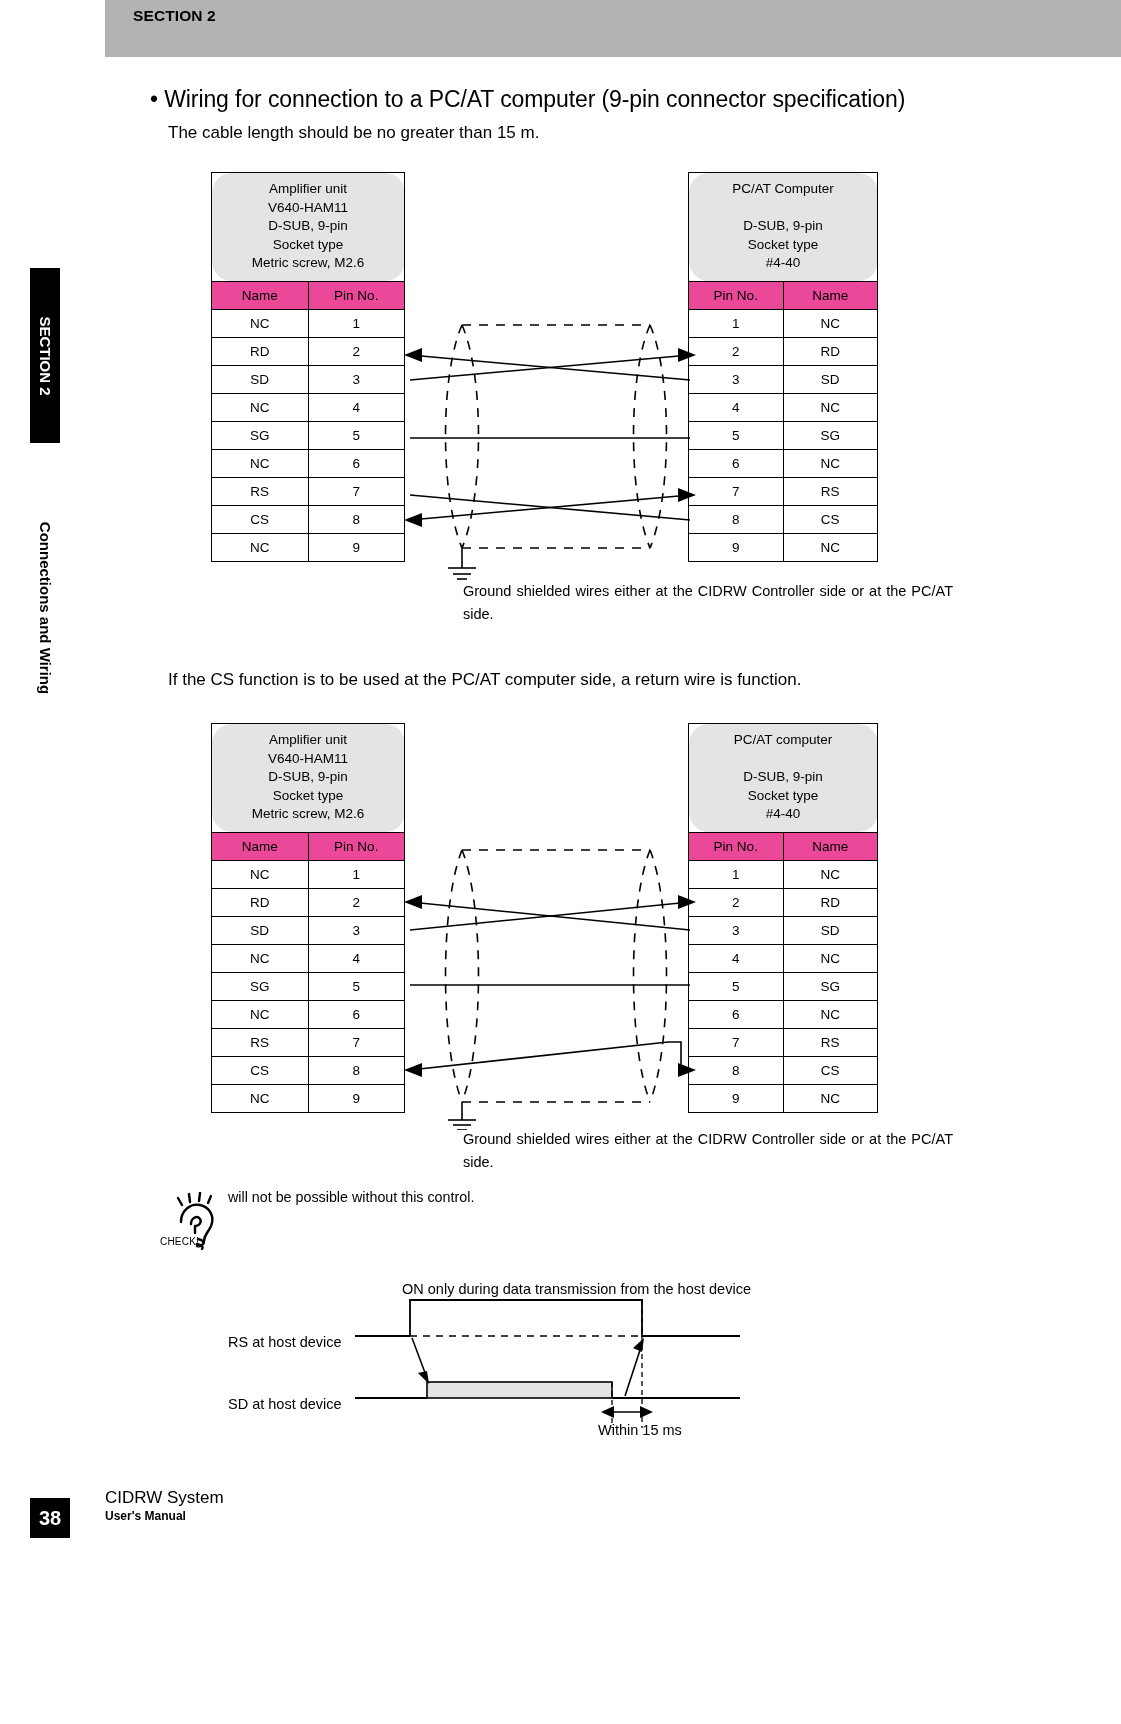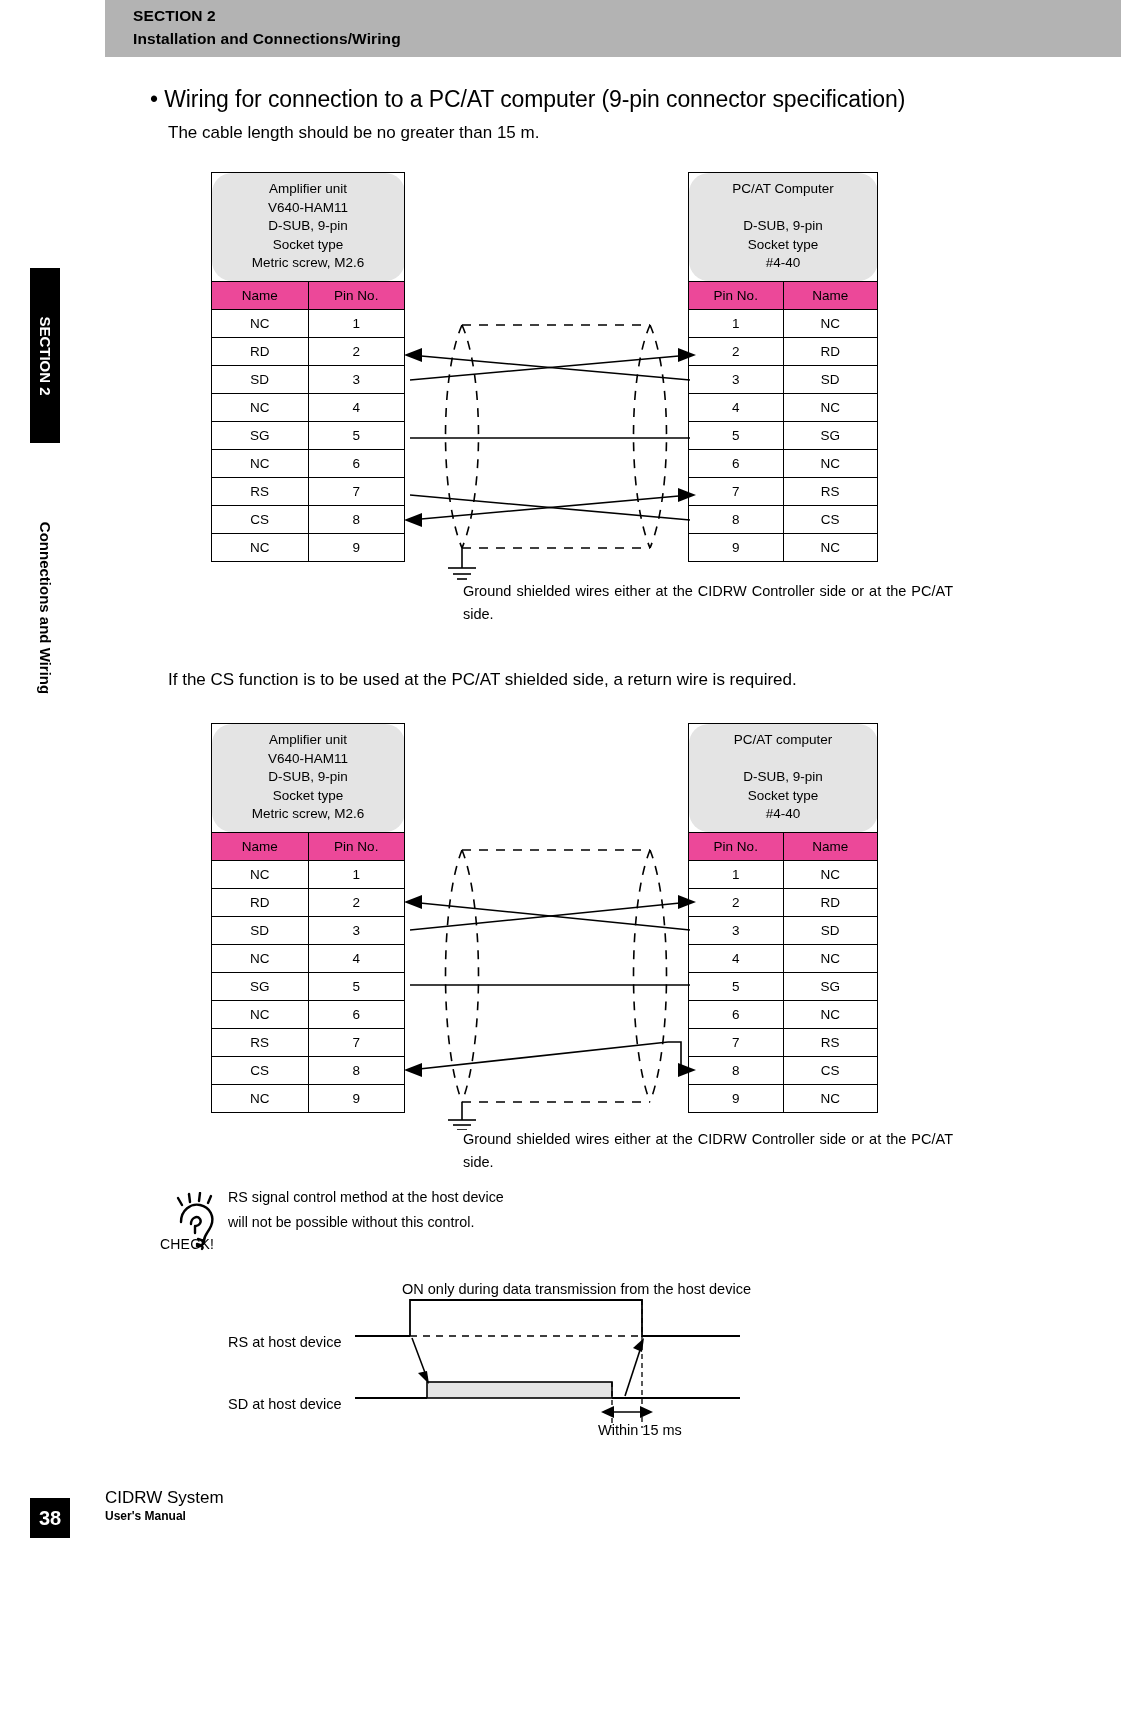--- a/index.html
+++ b/index.html
@@ -109,21 +109,21 @@
   }
   #ground-note-1{ left:463px; top:580px; }
   #ground-note-2{ left:463px; top:1128px; }
 
   
   .check-icon-box{
     position:absolute; left:167px; top:1192px; width:62px; height:68px;
   }
   .check-word{
     position:absolute; left:160px; top:1236px;
-    font-size:14px; letter-spacing:0.2px;
+    font-size:10px; letter-spacing:0.2px;
   }
   .check-body{
     position:absolute; left:228px; top:1185px; width:868px;
     font-size:14.3px; line-height:25px;
   }
   .check-body div{ white-space:nowrap; }
 
   
   #timing-svg{ position:absolute; left:205px; top:1278px; width:620px; height:190px; }
 
@@ -150,33 +150,32 @@
   .footer-sub{
     position:absolute; left:105px; top:1509px;
     font-weight:bold; font-size:12px; color:#000;
   }
 </style>
 </head>
 <body>
 
 <div class="page-header">
   <div class="hdr-line">SECTION 2</div>
-  <div class="hdr-line">Installation and Connections/Wiring</div>
 </div>
 
 <div class="side-tab">
   <span>SECTION 2</span>
 </div>
 <div class="side-label">
   <span>Connections and Wiring</span>
 </div>
 
 <div class="bullet-head">• Wiring for connection to a PC/AT computer (9-pin connector specification)</div>
 <div class="sub-line">The cable length should be no greater than 15 m.</div>
-<div class="mid-line">If the CS function is to be used at the PC/AT shielded side, a return wire is required.</div>
+<div class="mid-line">If the CS function is to be used at the PC/AT computer side, a return wire is function.</div>
 
 <table class="pintable" id="table-amp-1">
   <colgroup>
       <col class="c1">
       <col class="c2">
     </colgroup>
   <tbody>
     <tr>
         <td class="title-cell" colspan="2">
       <div>Amplifier unit</div>
@@ -477,21 +476,20 @@
     <path d="M30,52 C34,53 37,55 35,57"></path>
     <line x1="11" y1="6" x2="15" y2="13"></line>
     <line x1="22" y1="2" x2="23" y2="10"></line>
     <line x1="33" y1="1" x2="32" y2="9"></line>
     <line x1="44" y1="4" x2="41" y2="11"></line>
   </g>
 </svg>
 <div class="check-word">CHECK!</div>
 
 <div class="check-body">
-  <div>RS signal control method at the host device</div>
   <div>will not be possible without this control.</div>
 </div>
 
 <svg id="timing-svg" viewBox="0 0 620 190">
 
   <g stroke="#000" stroke-width="1.8" fill="none">
     <line x1="150" y1="58" x2="205" y2="58"></line>
     <path d="M205,58 L205,22 L437,22 L437,58 L535,58"></path>
   </g>
   <line x1="205" y1="58" x2="437" y2="58" stroke="#000" stroke-width="1.4" stroke-dasharray="7,6"></line>

